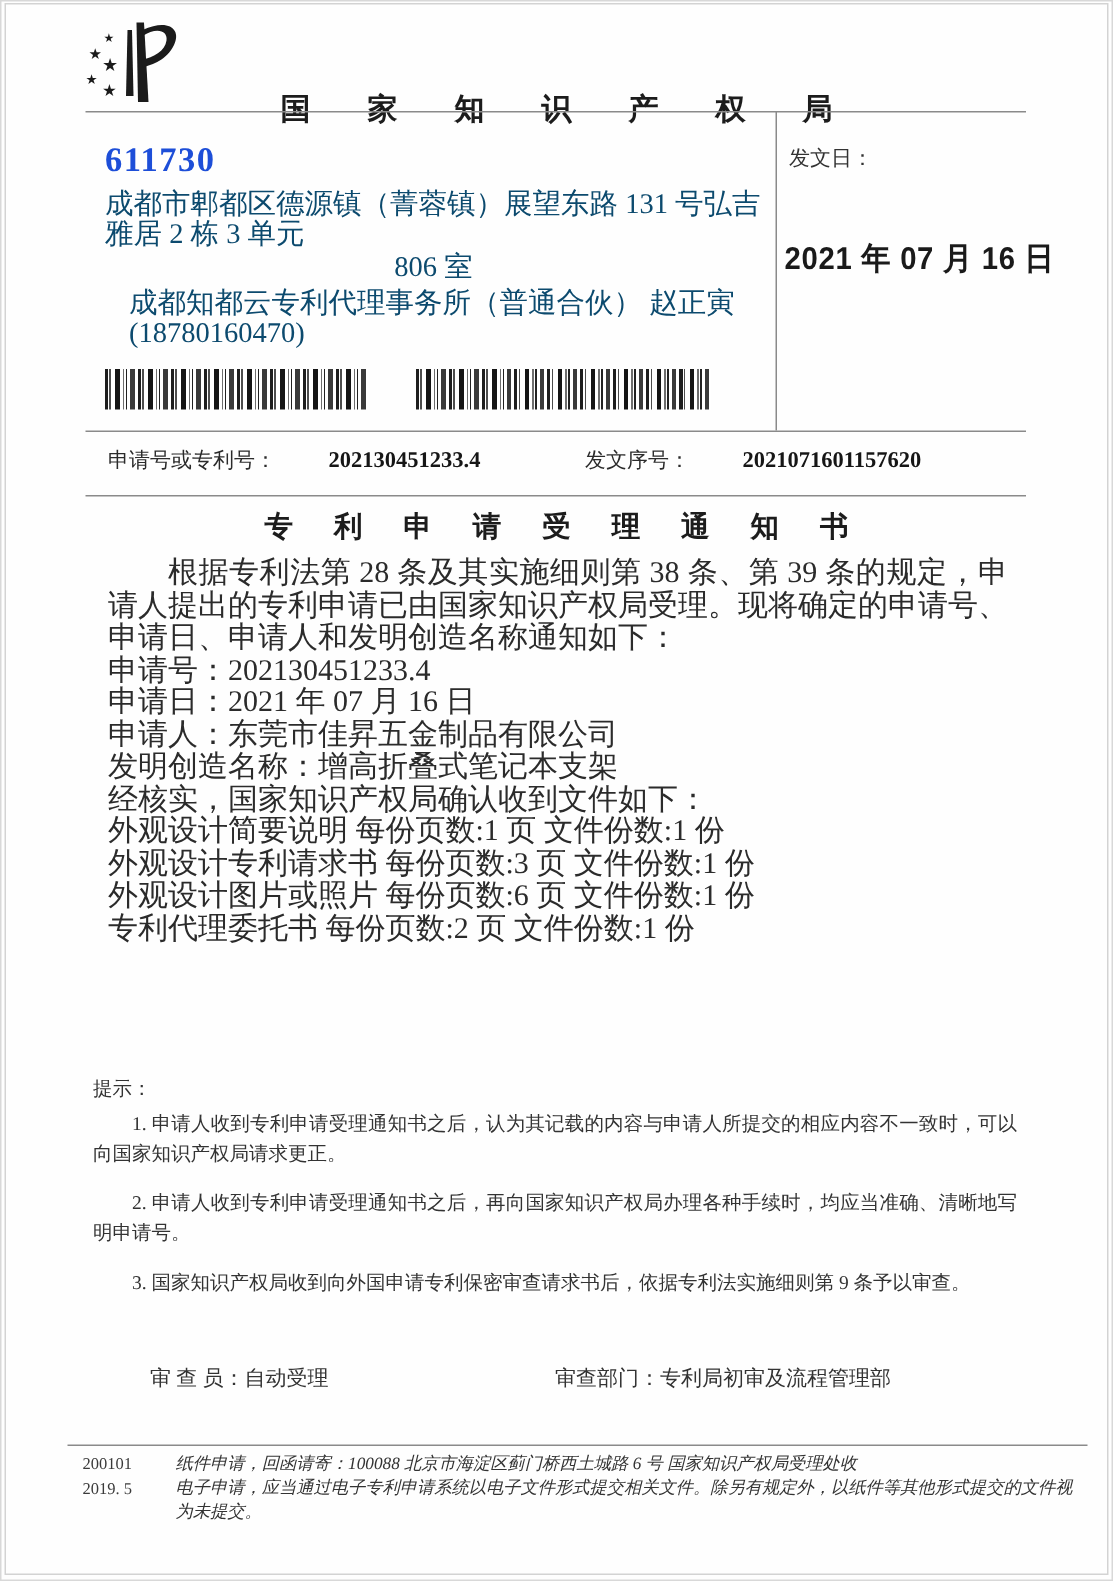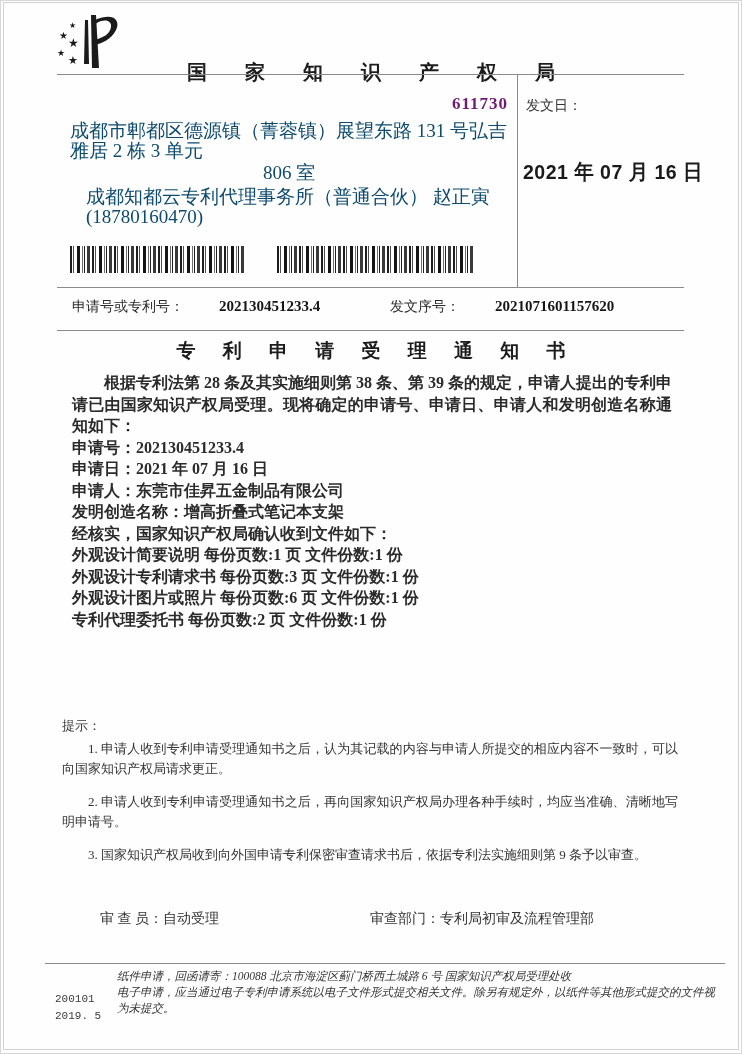--- a/index.html
+++ b/index.html
@@ -20,21 +20,21 @@
   .agency-title{
     position:absolute;left:0;right:0;top:31px;
     text-align:center;
     font-family:Liberation Mono, monospace;
     font-size:20px;font-weight:600;letter-spacing:13px;text-indent:13px;
     color:#1c1c1c;
     margin-top:28px;
   }
 
   .addr-block{position:absolute;left:70px;top:94px;width:438px;}
-  .addr-code{font-size:17px;font-weight:bold;letter-spacing:1px;color:#701a75;text-align:right;}
+  .addr-code{font-size:23px;font-weight:bold;letter-spacing:1px;color:#1d4ed8;}
   .addr-line{font-size:19px;line-height:20px;margin-top:2px;color:#0c4a6e;}
   .addr-line.first{margin-top:7px;}
   .addr-line.centered{text-align:center;}
   .addr-line.agent{padding-left:16px;margin-top:4px;}
 
   .dispatch-label{position:absolute;left:526px;top:97px;font-size:14px;color:#333;}
   .dispatch-date{
     position:absolute;left:523px;top:158px;
     font-family:"Liberation Sans","DejaVu Sans",sans-serif;
     font-size:21px;font-weight:700;letter-spacing:0.5px;color:#1a1a1a;
@@ -57,36 +57,36 @@
   .numbers-row{position:absolute;left:72px;top:298px;width:600px;font-size:14px;white-space:nowrap;}
   .numbers-row .value{font-weight:bold;font-size:15px;color:#161616;margin-left:35px;}
   .serial{position:absolute;left:318px;top:0;}
 
   .doc-title{
     position:absolute;left:0;right:0;top:338px;text-align:center;
     font-family:"Liberation Sans","DejaVu Sans",sans-serif;
     font-size:19px;font-weight:700;letter-spacing:11px;text-indent:11px;color:#1c1c1c;
   }
 
-  .body-block{position:absolute;left:72px;top:372px;width:600px;font-size:16px;line-height:21.5px;font-weight:bold;}
+  .body-block{position:absolute;left:72px;top:372px;width:600px;font-size:20px;line-height:21.5px;}
   .body-block p{margin:0;}
   .para-intro{text-indent:2em;text-align:justify;}
   .field-line{margin:0;}
   .verify-line{margin-top:4px;}
 
   .tips-block{position:absolute;left:62px;top:716px;width:616px;font-size:13px;line-height:20px;color:#333;}
   .tips-label{margin:0 0 3px 0;}
   .tip-item{text-indent:2em;text-align:justify;margin-top:2px;}
 
   .signoff{position:absolute;left:100px;top:910px;width:600px;font-size:14px;color:#333;white-space:nowrap;}
   .signoff .dept{position:absolute;left:270px;top:0;}
 
   .footer-rule{top:963px;left:45px;width:680px;}
   .footer{position:absolute;left:55px;top:968px;width:660px;font-size:11.5px;line-height:16px;color:#333;display:flex;}
-  .footer-codes{width:58px;flex:none;font-family:Liberation Mono, monospace;font-size:11px;color:#3a3a3a;margin-top:23px;}
+  .footer-codes{width:58px;flex:none;font-family:Liberation Serif, serif;font-size:11px;color:#3a3a3a;}
   .footer-codes div{margin-bottom:1px;}
   .footer-text{flex:1;padding-left:4px;}
   .footer-text p{margin:0;text-align:justify;font-style:italic;}
 </style>
 </head>
 <body>
 
 <div class="page">
   <div class="scan-edge"></div>
 

